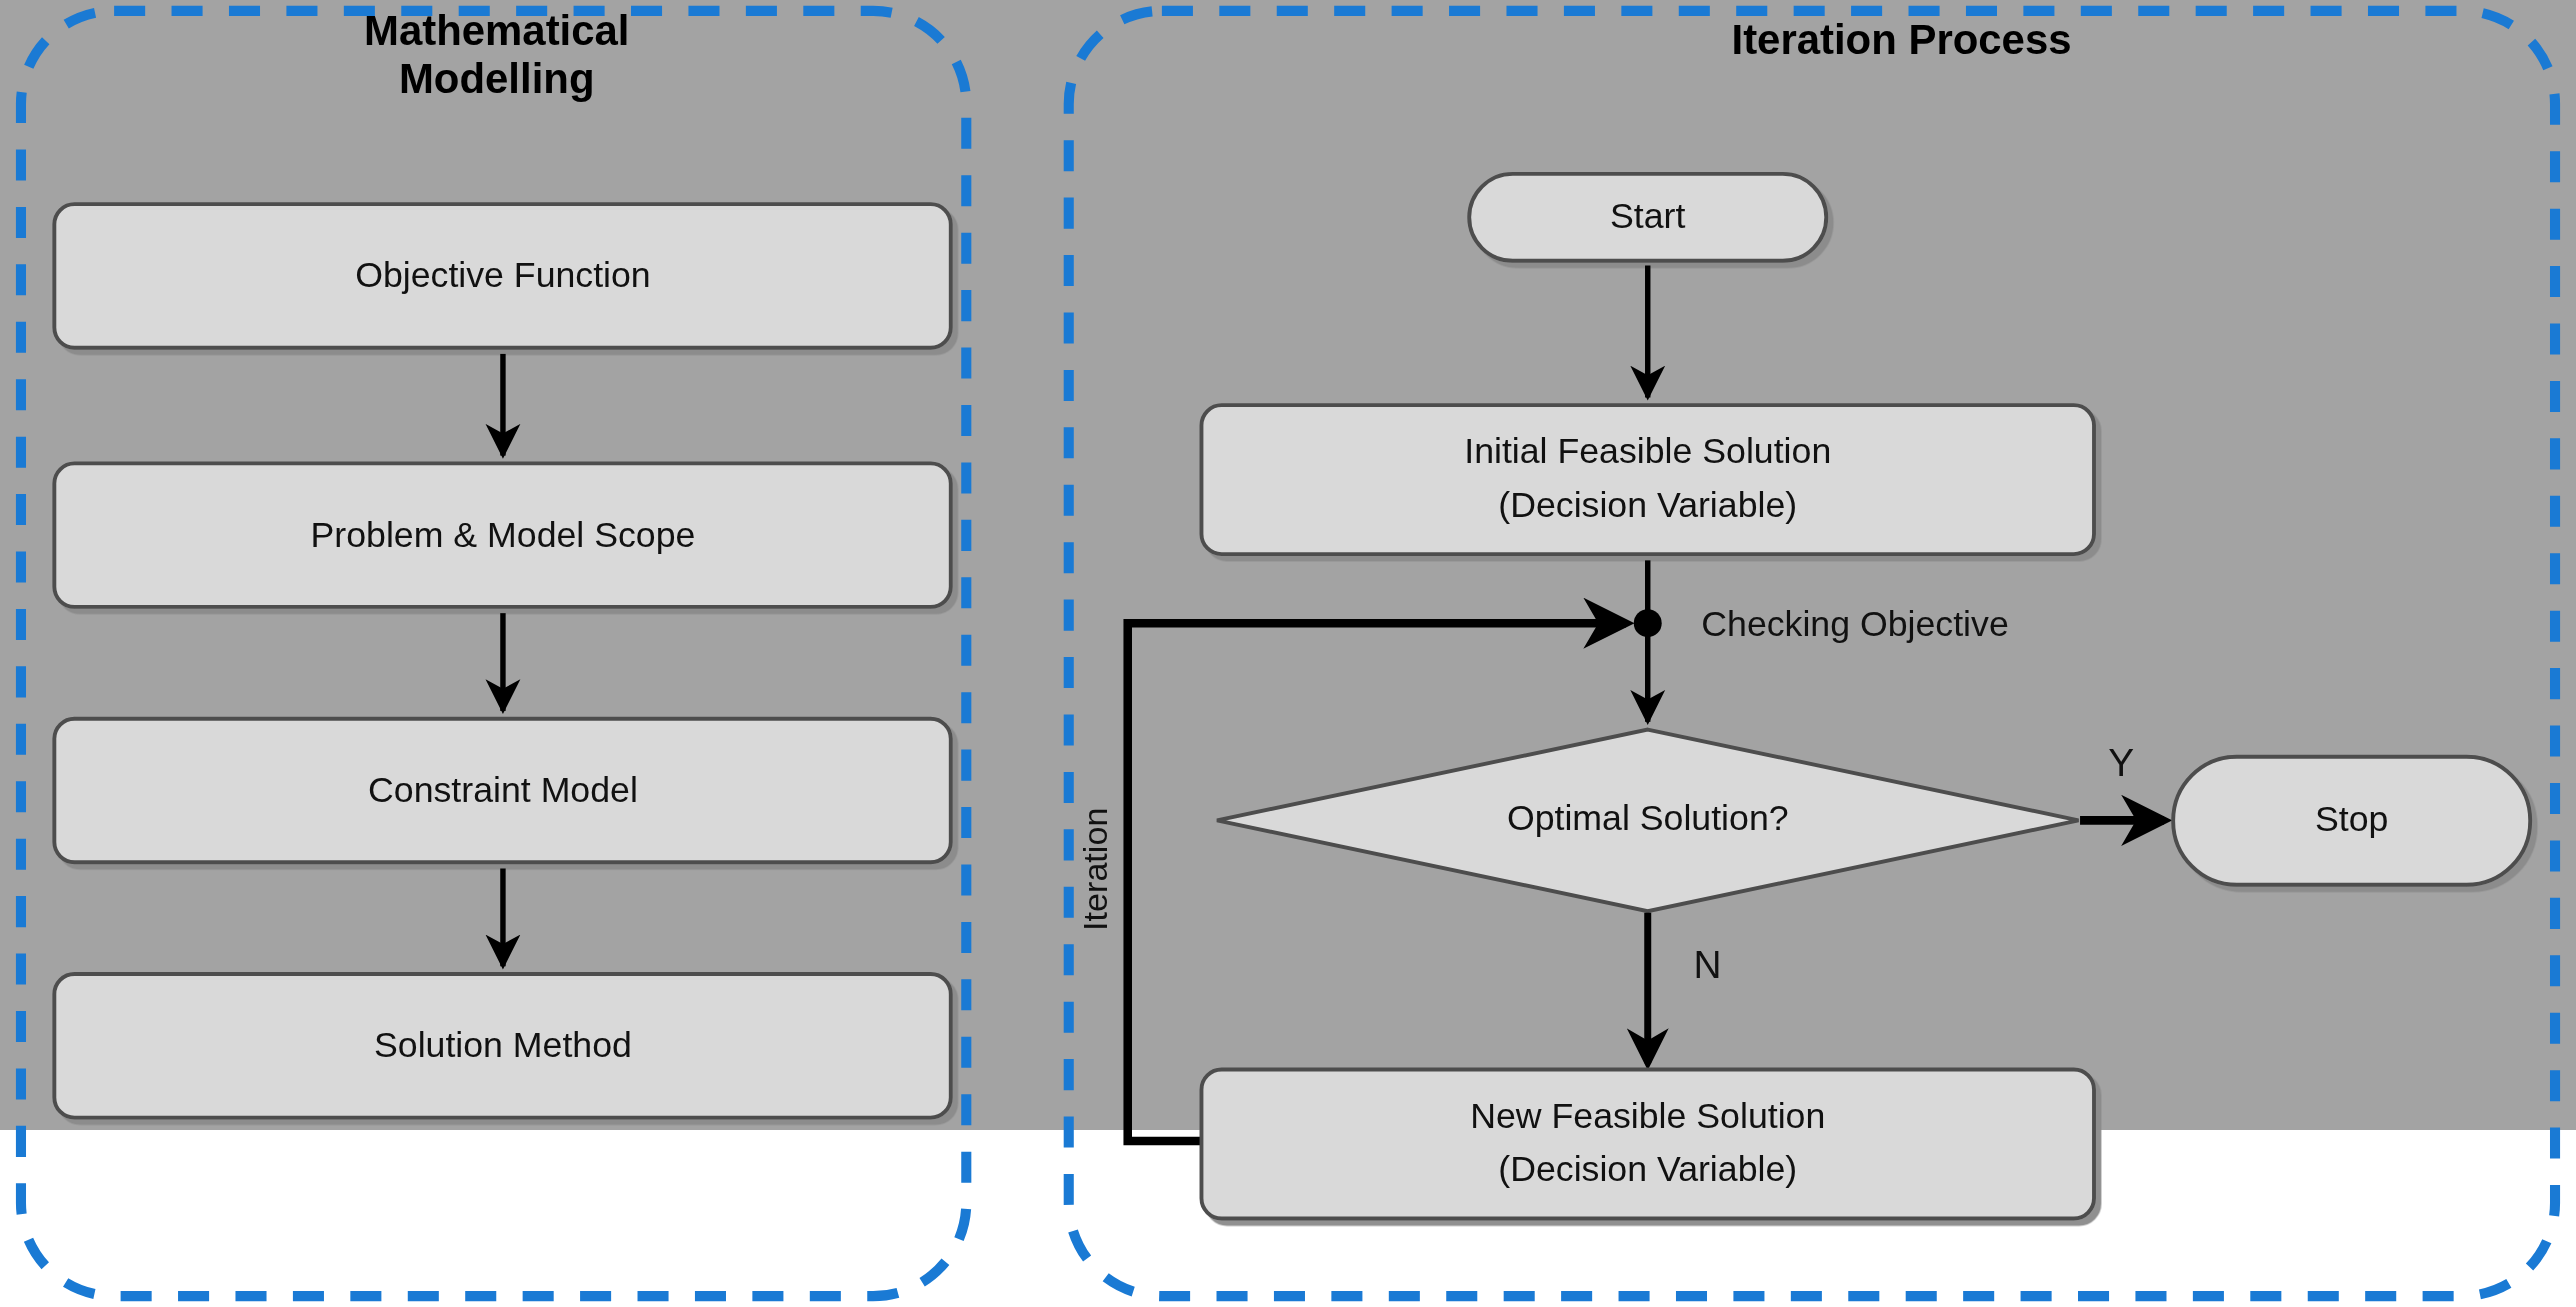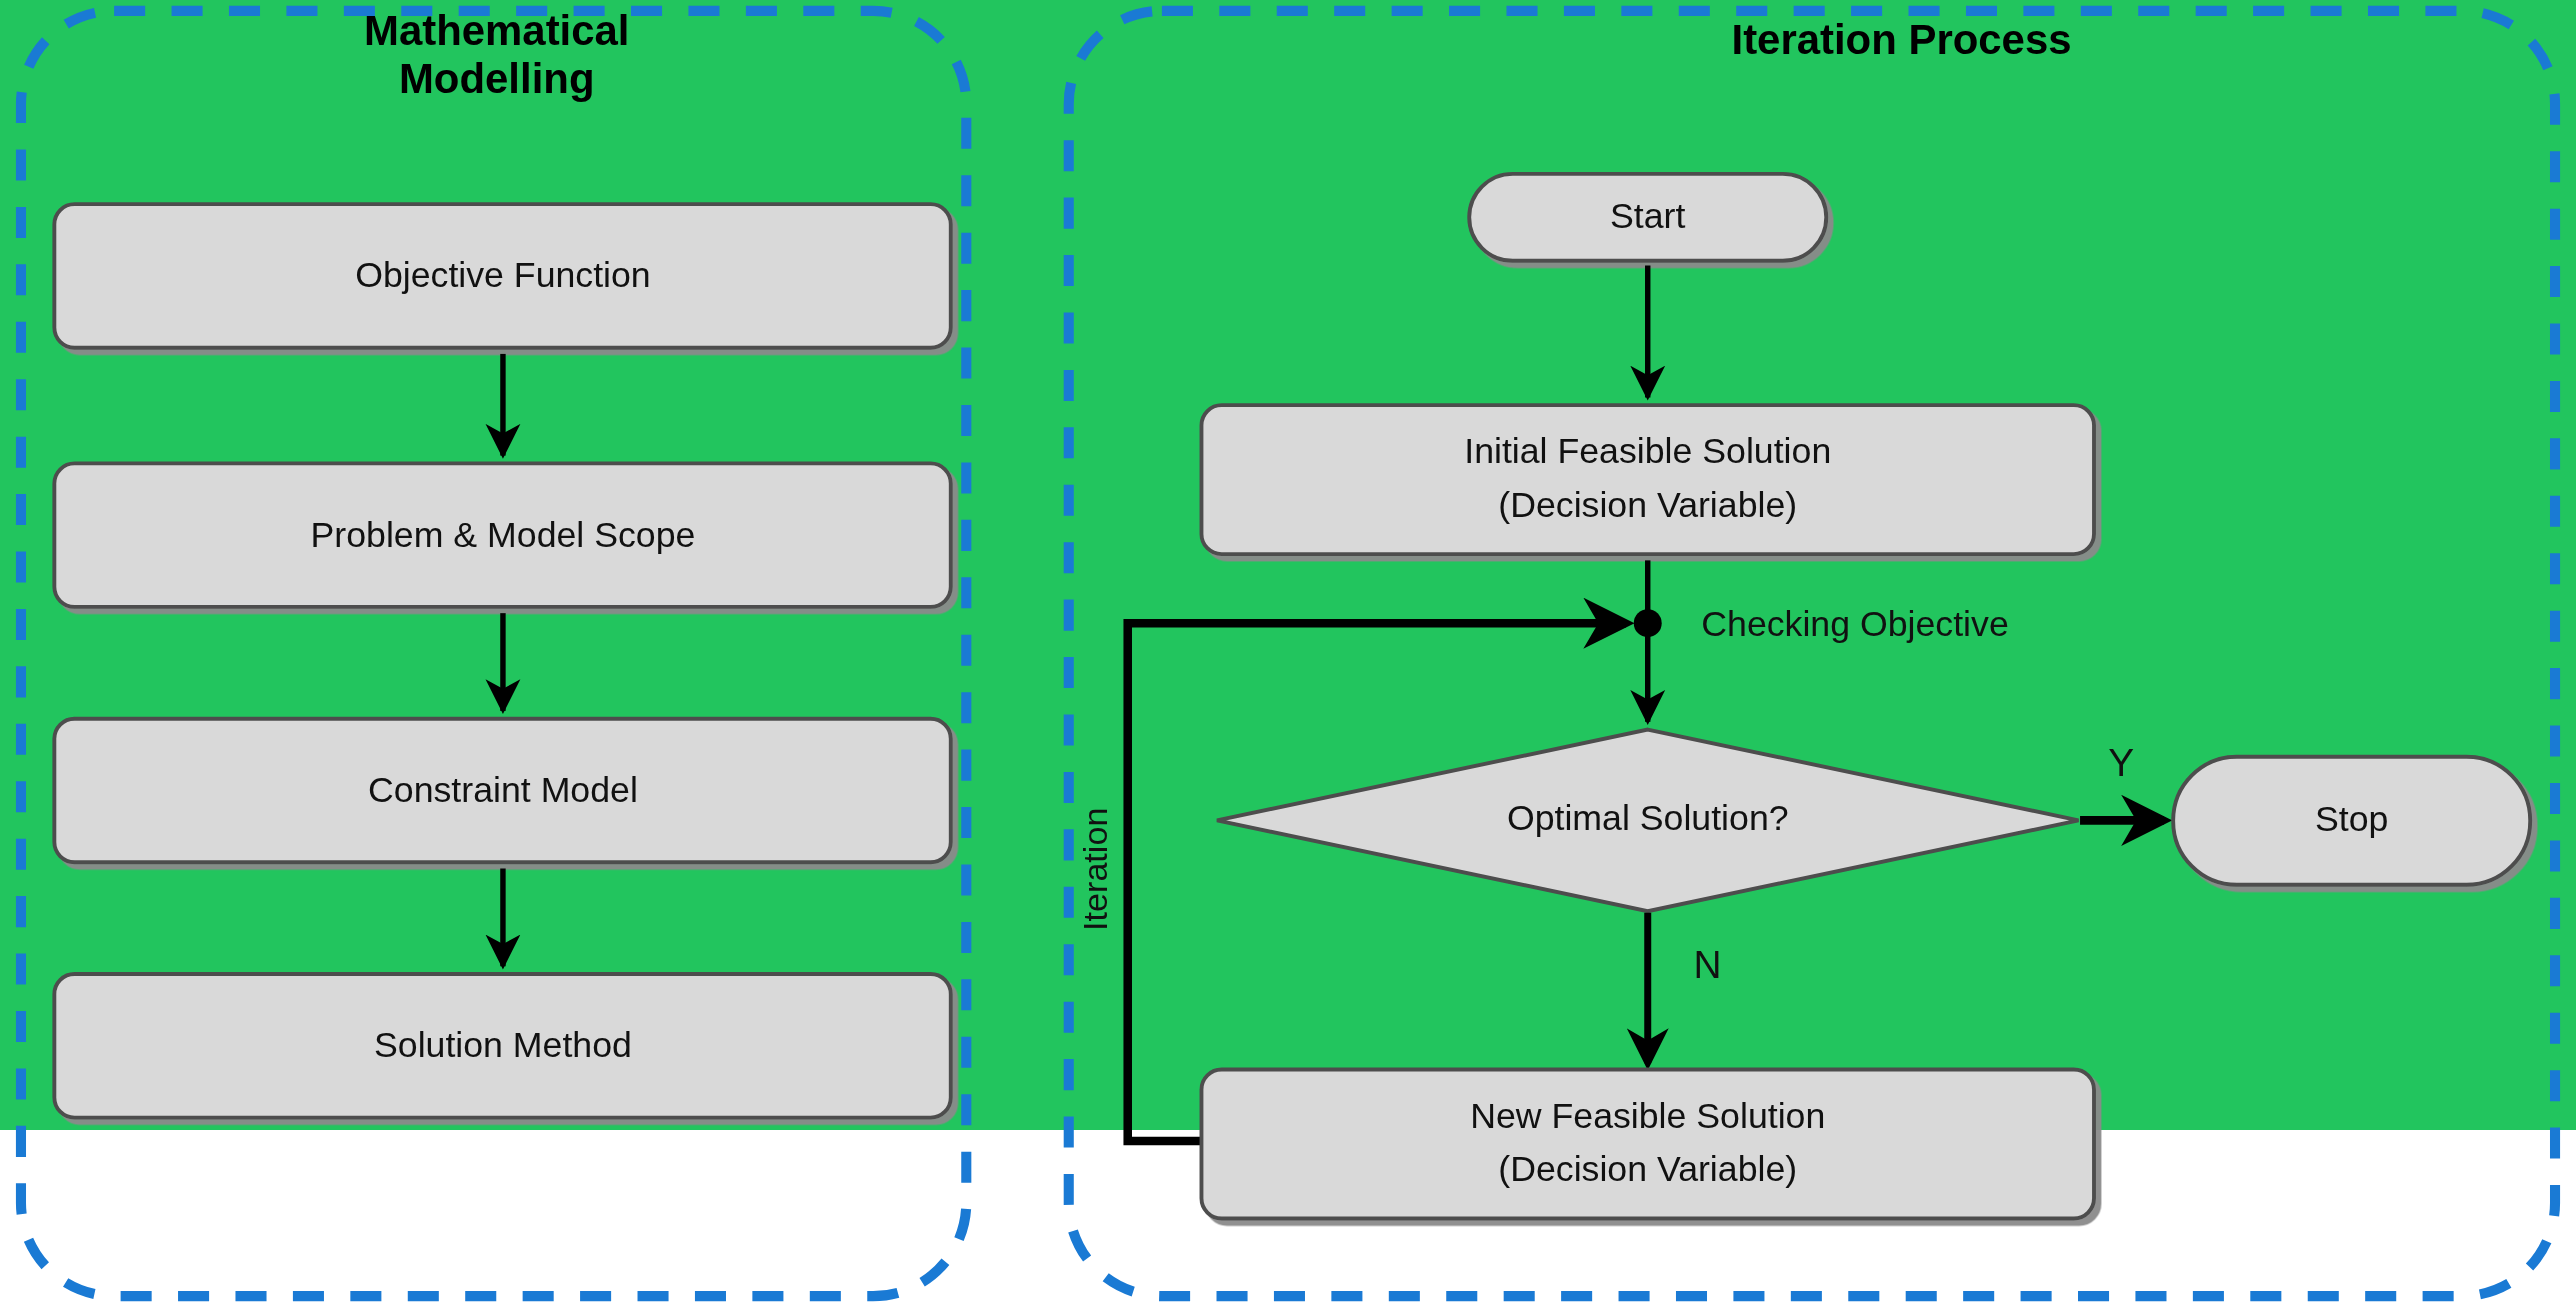--- a/index.html
+++ b/index.html
@@ -1,18 +1,18 @@
 <!DOCTYPE html>
 <html style="font-size:12.4px"><head>
 <meta charset="utf-8">
 <style>
   html,body{margin:0;padding:0;background:#ffffff;}
   body{width:2576px;height:1307px;overflow:hidden;
        font-family:"Liberation Sans","DejaVu Sans",sans-serif;}
-  #stage{position:relative;width:2576px;height:1130px;background:#22c55e;}
+  #stage{position:relative;width:2576px;height:1130px;background:#a3a3a3;}
   svg{display:block;}
   .nodeText{font-family:"Liberation Sans","DejaVu Sans",sans-serif;
             font-size:46px;fill:#111;text-anchor:middle;dominant-baseline:middle;}
   .panelTitle{font-family:"Liberation Sans","DejaVu Sans",sans-serif;
             font-size:54px;font-weight:bold;fill:#000;text-anchor:middle;}
   .edgeLabel{font-family:"Liberation Sans","DejaVu Sans",sans-serif;
             font-size:46px;fill:#111;}
   .branchLabel{font-family:"Liberation Sans","DejaVu Sans",sans-serif;
             font-size:50px;fill:#111;text-anchor:middle;}
   .rotLabel{font-family:"Liberation Sans","DejaVu Sans",sans-serif;

